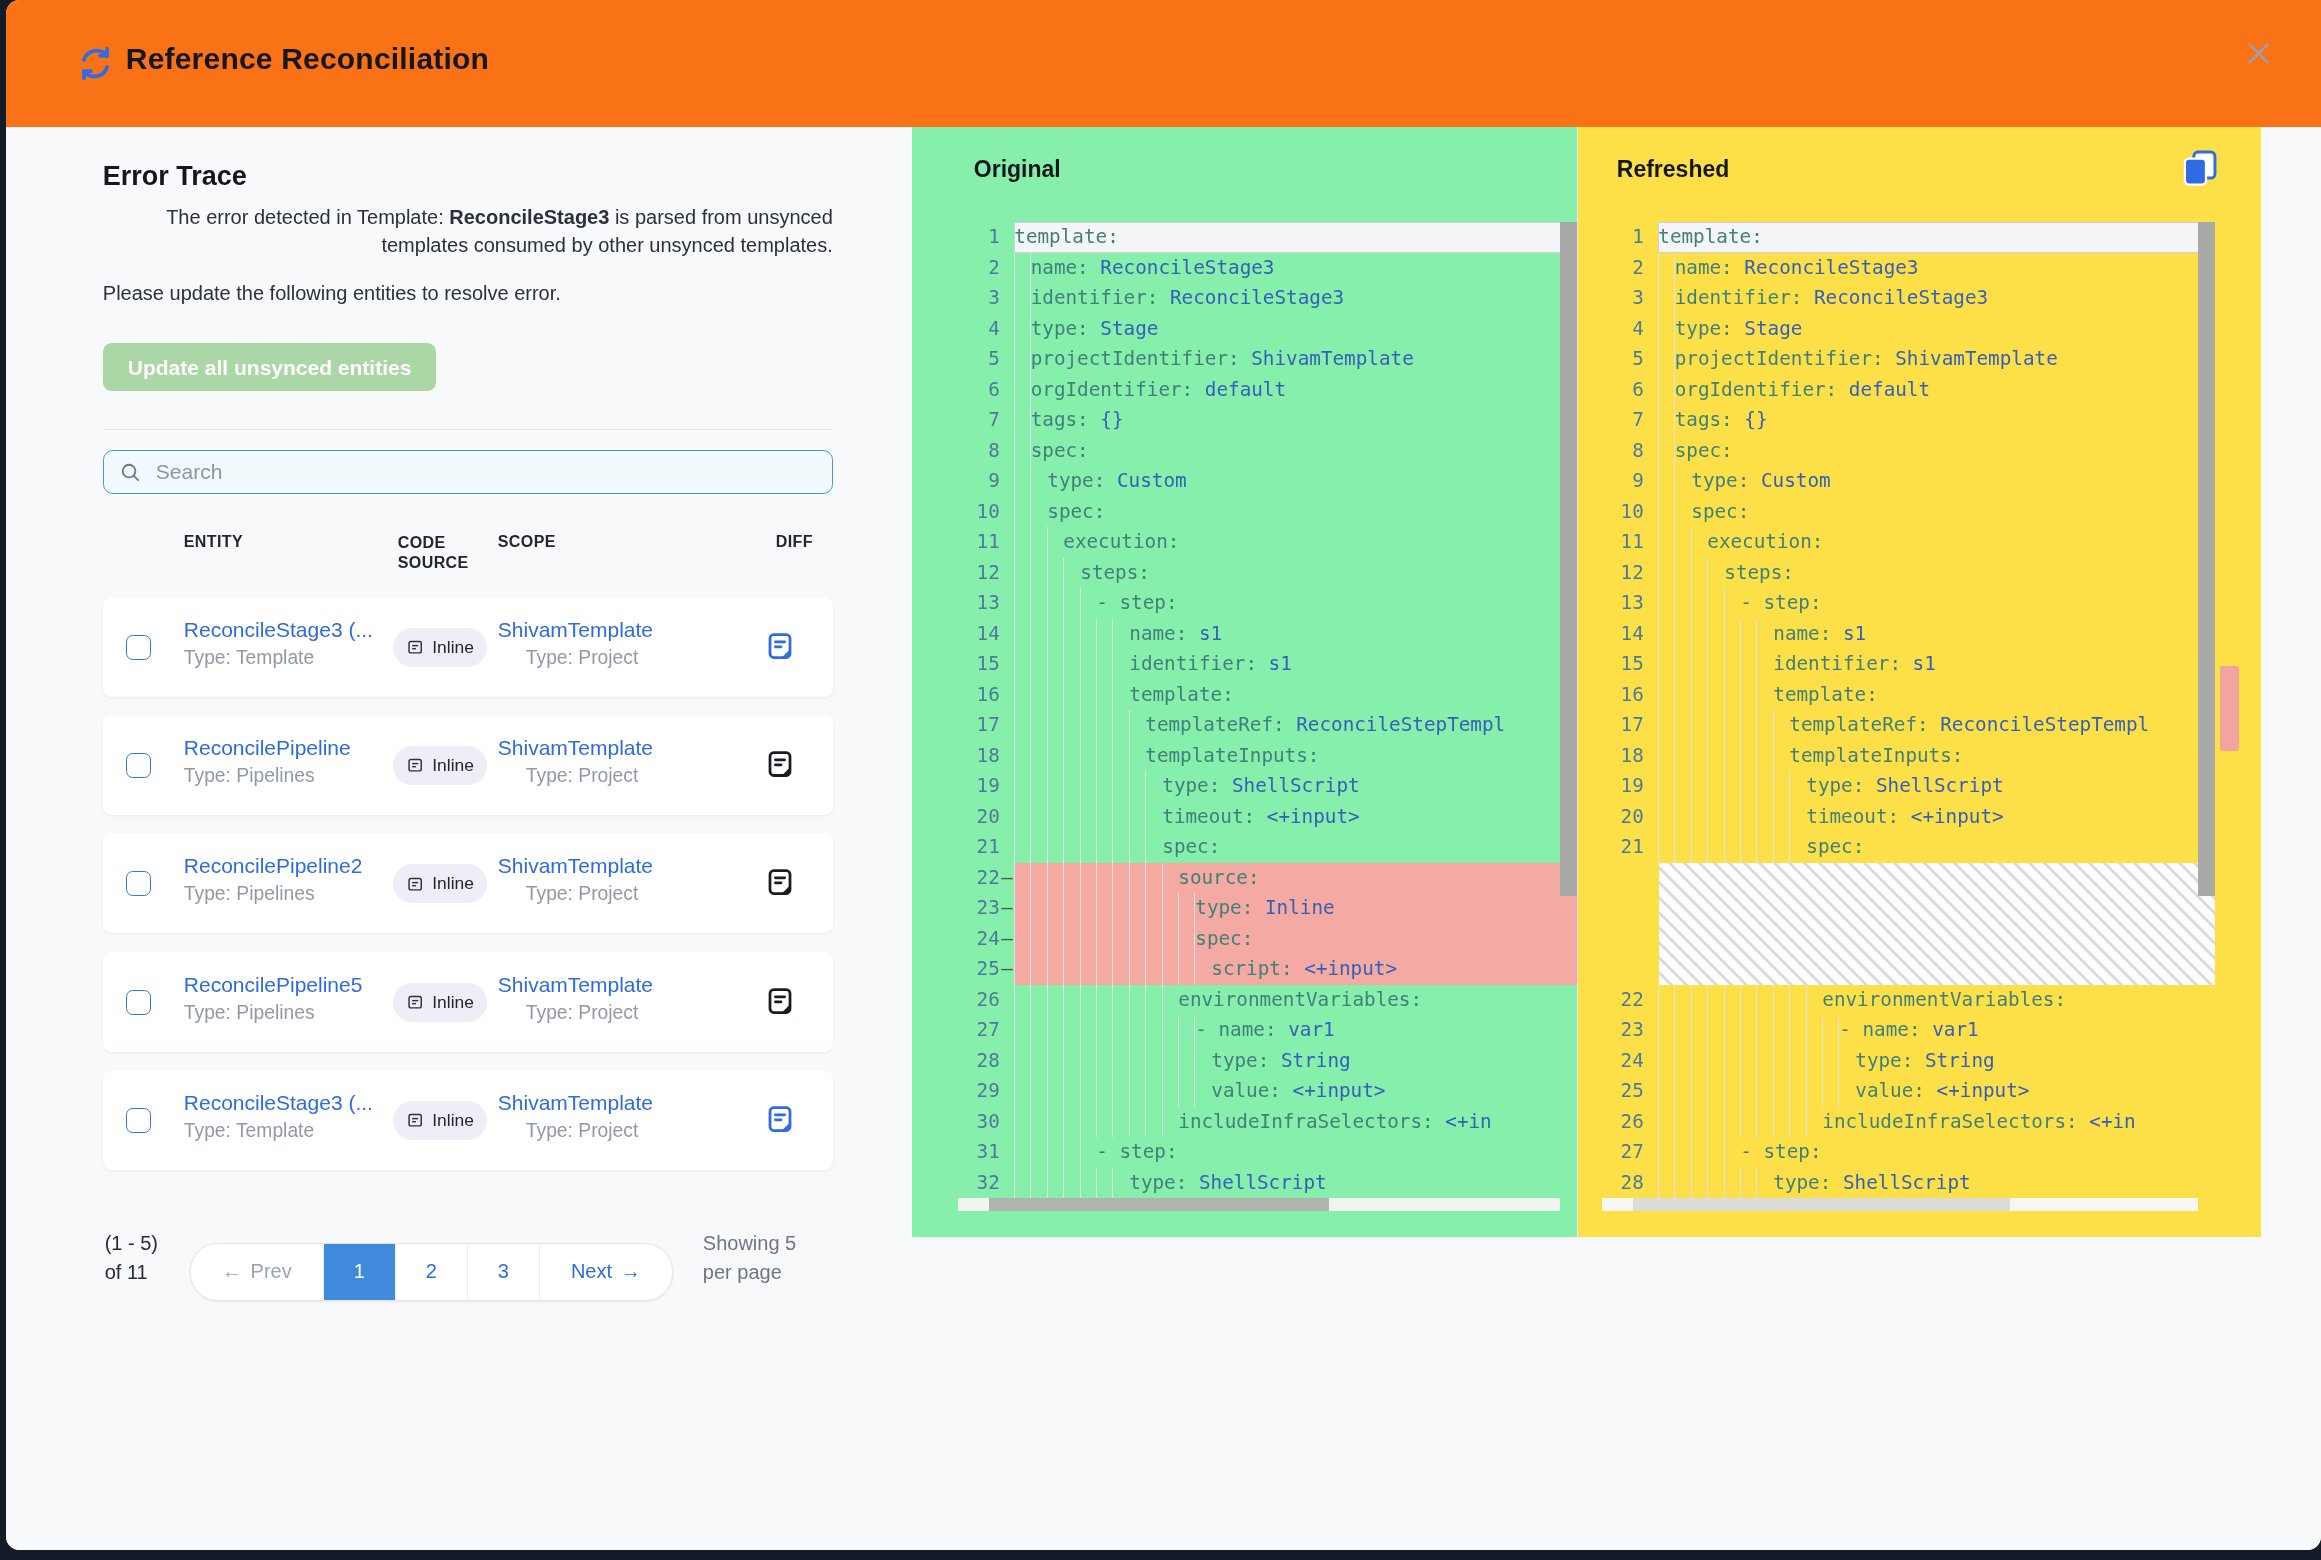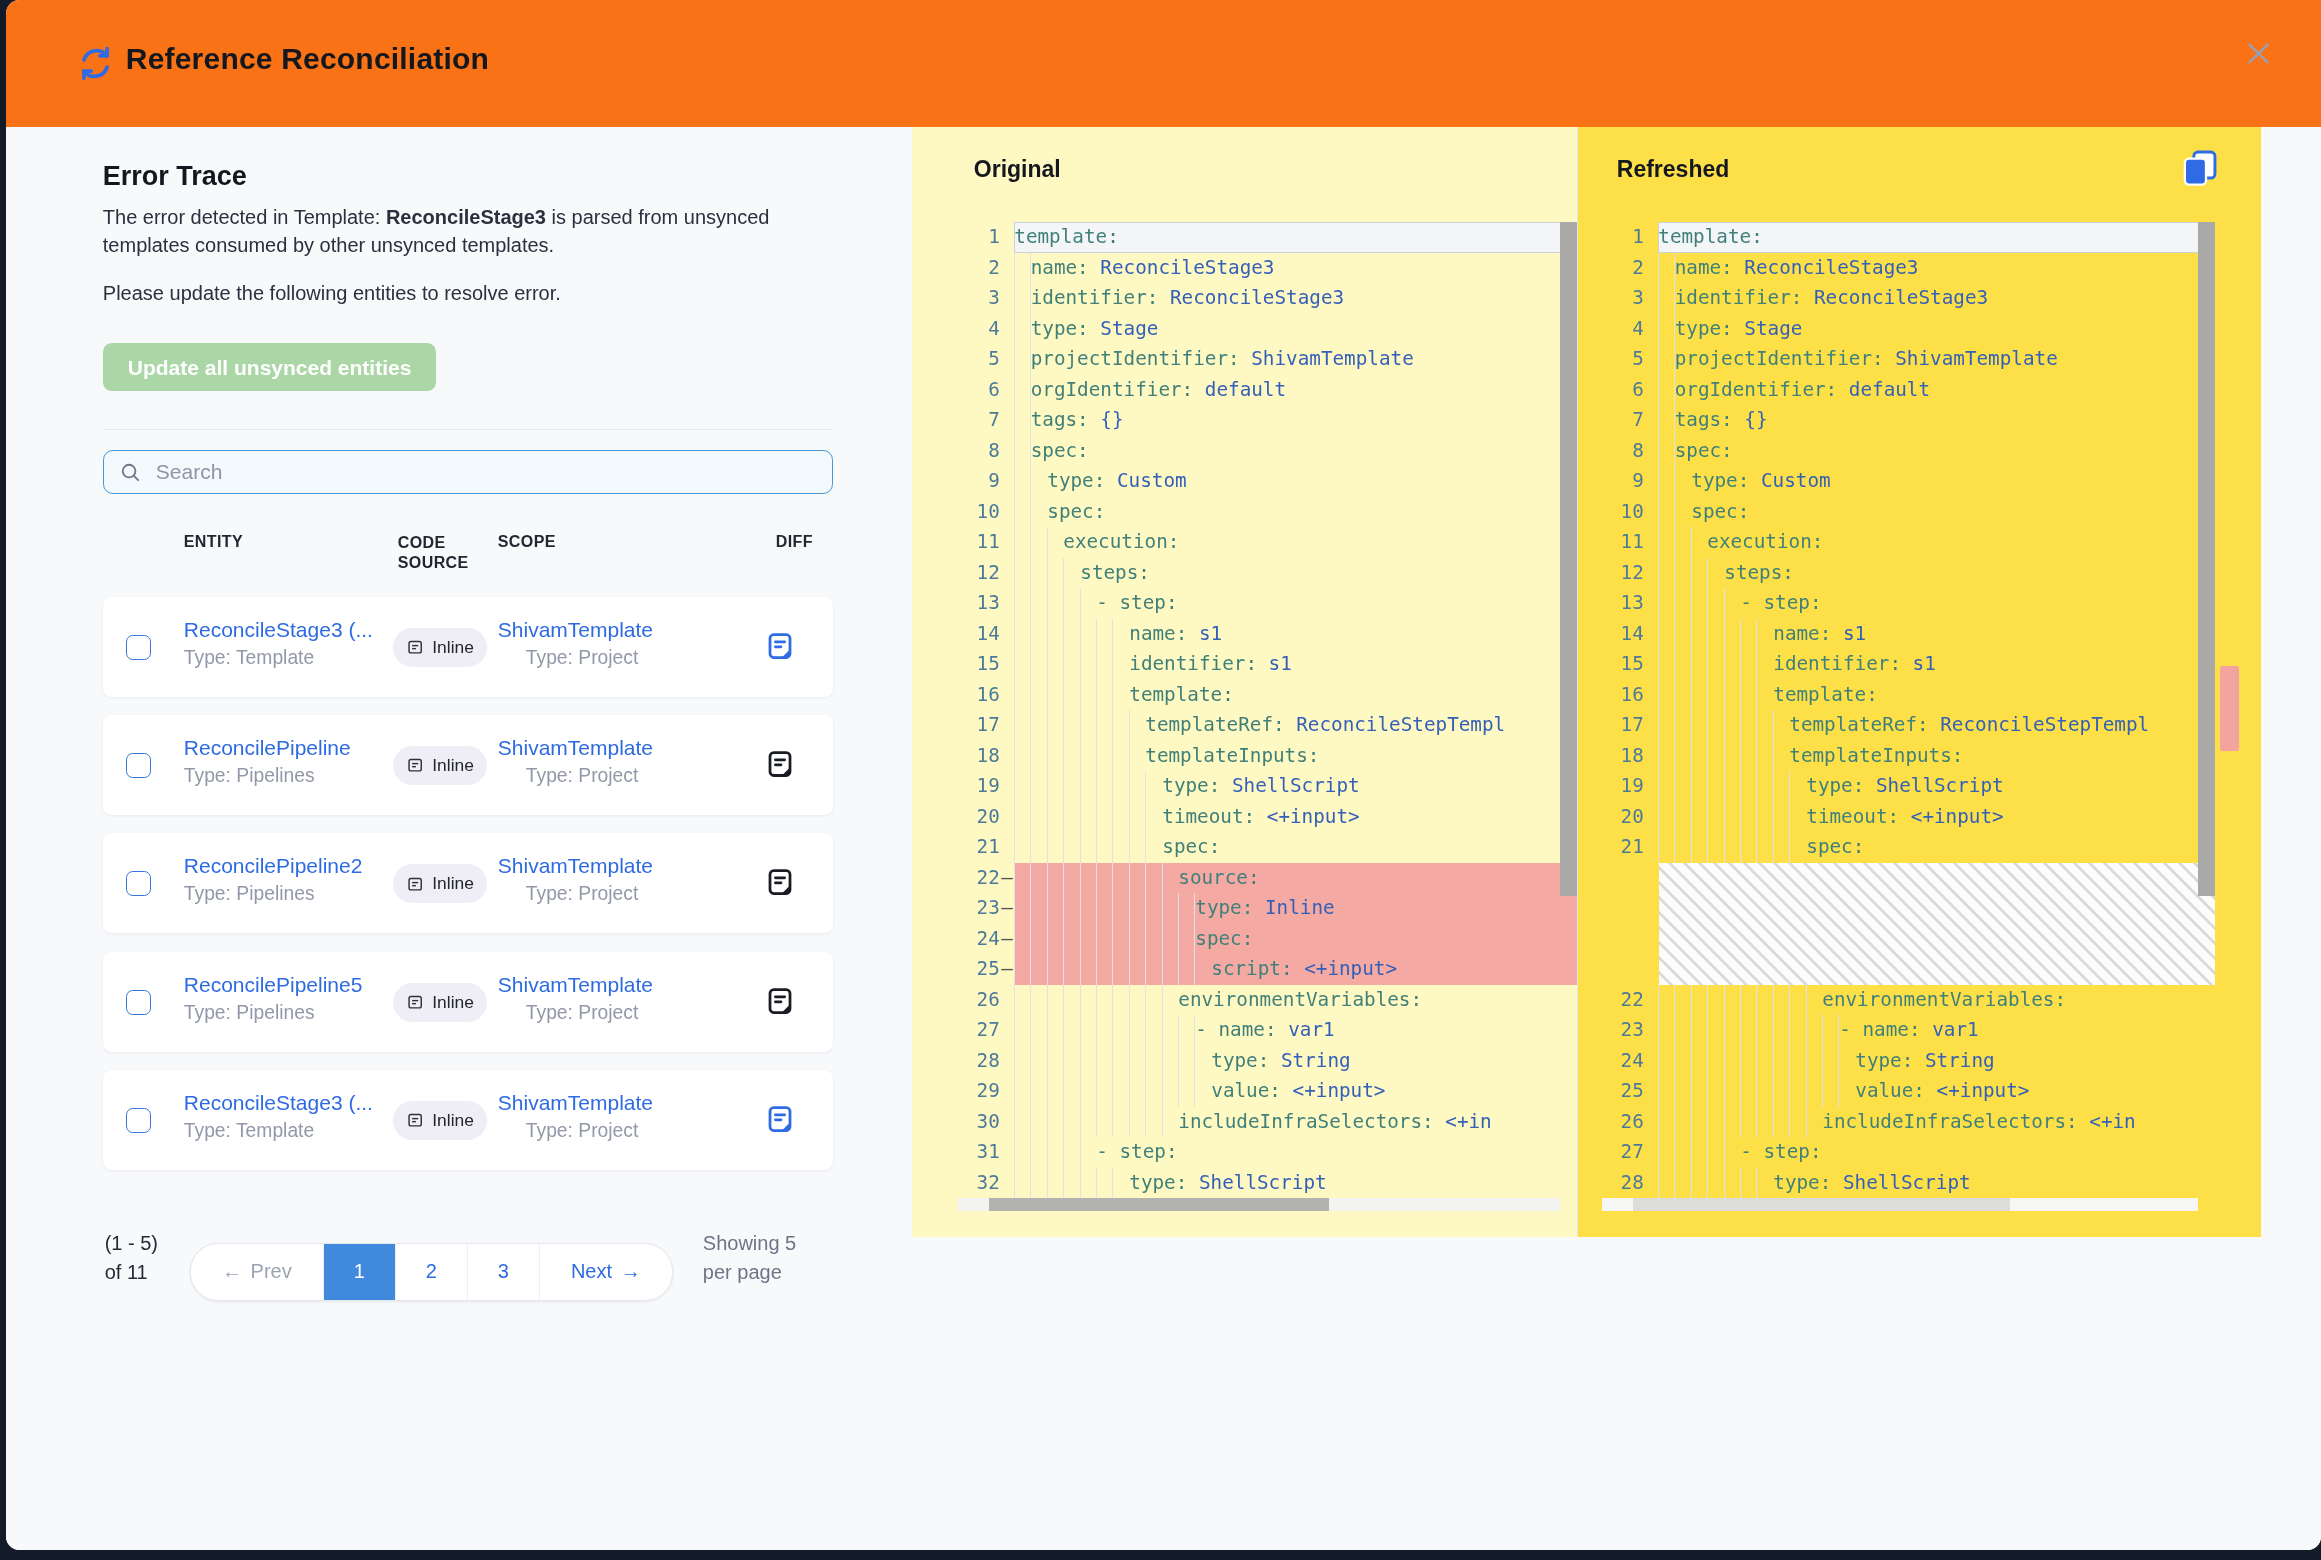--- a/index.html
+++ b/index.html
@@ -7,21 +7,21 @@
   .modal{position:absolute;left:5.8px;top:0;right:0;bottom:9.7px;background:#ffffff;border-radius:13.5px 0 13.5px 13.5px;overflow:hidden;}
   .mhead{position:absolute;top:0;left:0;right:0;height:127px;background:#f97316;}
   .sync{position:absolute;left:70px;top:44px;}
   .title{position:absolute;left:120px;top:42px;font-size:30px;font-weight:700;color:#14171e;letter-spacing:0.2px;}
   .close{position:absolute;right:46px;top:37px;width:33px;height:33px;cursor:pointer;}
   .mbody{position:absolute;left:0;right:0;top:127px;bottom:0;background:#f8f9fb;}
 
   
   .leftcol{position:absolute;left:97px;top:0;width:730px;}
   .et-head{margin:35px 0 0;font-size:27px;line-height:29px;font-weight:700;color:#14171e;}
-  .desc{margin-top:11.6px;font-size:20px;line-height:28px;color:#2a303d;}
+  .desc{margin-top:11.6px;font-size:20px;line-height:28px;color:#2a303d;text-align:right;}
   .desc b{font-weight:700;}
   .desc2{margin-top:8.7px;font-size:20px;line-height:28px;color:#2a303d;}
   .updbtn{margin-top:16.4px;display:inline-block;background:#abd7a6;color:#ffffff;font-weight:700;font-size:21px;line-height:25px;padding:11.6px 25px;border-radius:8.7px;border:none;font-family:inherit;cursor:default;}
   .hr{margin-top:38px;height:1px;background:#e4e6eb;}
   .search{margin-top:20px;height:42px;border:1.9px solid #4796d6;background:#f3fafe;border-radius:9.7px;display:flex;align-items:center;padding:0 15.4px;gap:11.6px;}
   .search input{flex:1;border:none;outline:none;background:transparent;font-size:21px;color:#2a303d;font-family:inherit;}
   .search input::placeholder{color:#8e95a5;}
   .thead{position:relative;margin-top:39px;height:52px;font-size:16px;font-weight:700;color:#22262f;letter-spacing:0.4px;}
   .thead span{position:absolute;top:0;}
   .th-entity{left:81px;}
@@ -43,21 +43,21 @@
   .sum{position:absolute;left:1.9px;top:-7.7px;width:64px;font-size:20px;color:#262b38;line-height:29px;}
   .pill{position:absolute;left:87px;top:5.8px;height:56px;background:#fff;border:1px solid #e3e6ec;border-radius:28px;display:flex;align-items:stretch;overflow:hidden;box-shadow:0 1px 2.9px rgba(25,35,65,.08);}
   .pcell{display:flex;align-items:center;justify-content:center;font-size:20px;cursor:pointer;}
   .prev{width:132px;color:#9ba3b2;gap:8.7px;}
   .next{width:132px;color:#2e6be2;gap:8.7px;border-left:1px solid #eceef2;}
   .pg{width:71px;color:#2e6be2;border-left:1px solid #eceef2;}
   .pg.active{background:#4189dc;color:#fff;}
   .perpage{position:absolute;left:600px;top:-7.7px;width:116px;font-size:20px;color:#6e7486;line-height:29px;}
 
   
-  .pori{position:absolute;left:906px;top:0;width:665px;height:1110px;background:#fef9c3;}
+  .pori{position:absolute;left:906px;top:0;width:665px;height:1110px;background:#86efac;}
   .pref{position:absolute;left:1571px;top:0;width:683px;height:1110px;background:#fde047;border-left:1px solid #e4e6ea;}
   .ptitle{position:absolute;top:29px;font-size:23px;font-weight:700;color:#14171e;}
   .pori .ptitle{left:62px;}
   .pref .ptitle{left:39px;}
   .copybtn{position:absolute;right:42px;top:21px;width:39px;height:39px;cursor:pointer;}
   .codewrap{position:absolute;top:95px;font-family:"DejaVu Sans Mono",monospace;font-size:19.3px;}
   .pori .codewrap{left:46px;right:0;}
   .pref .codewrap{left:24px;right:46px;}
   .cl{display:flex;height:30.5px;line-height:30.5px;}
   .ln{width:42px;flex:none;text-align:right;color:#4d7a99;}

